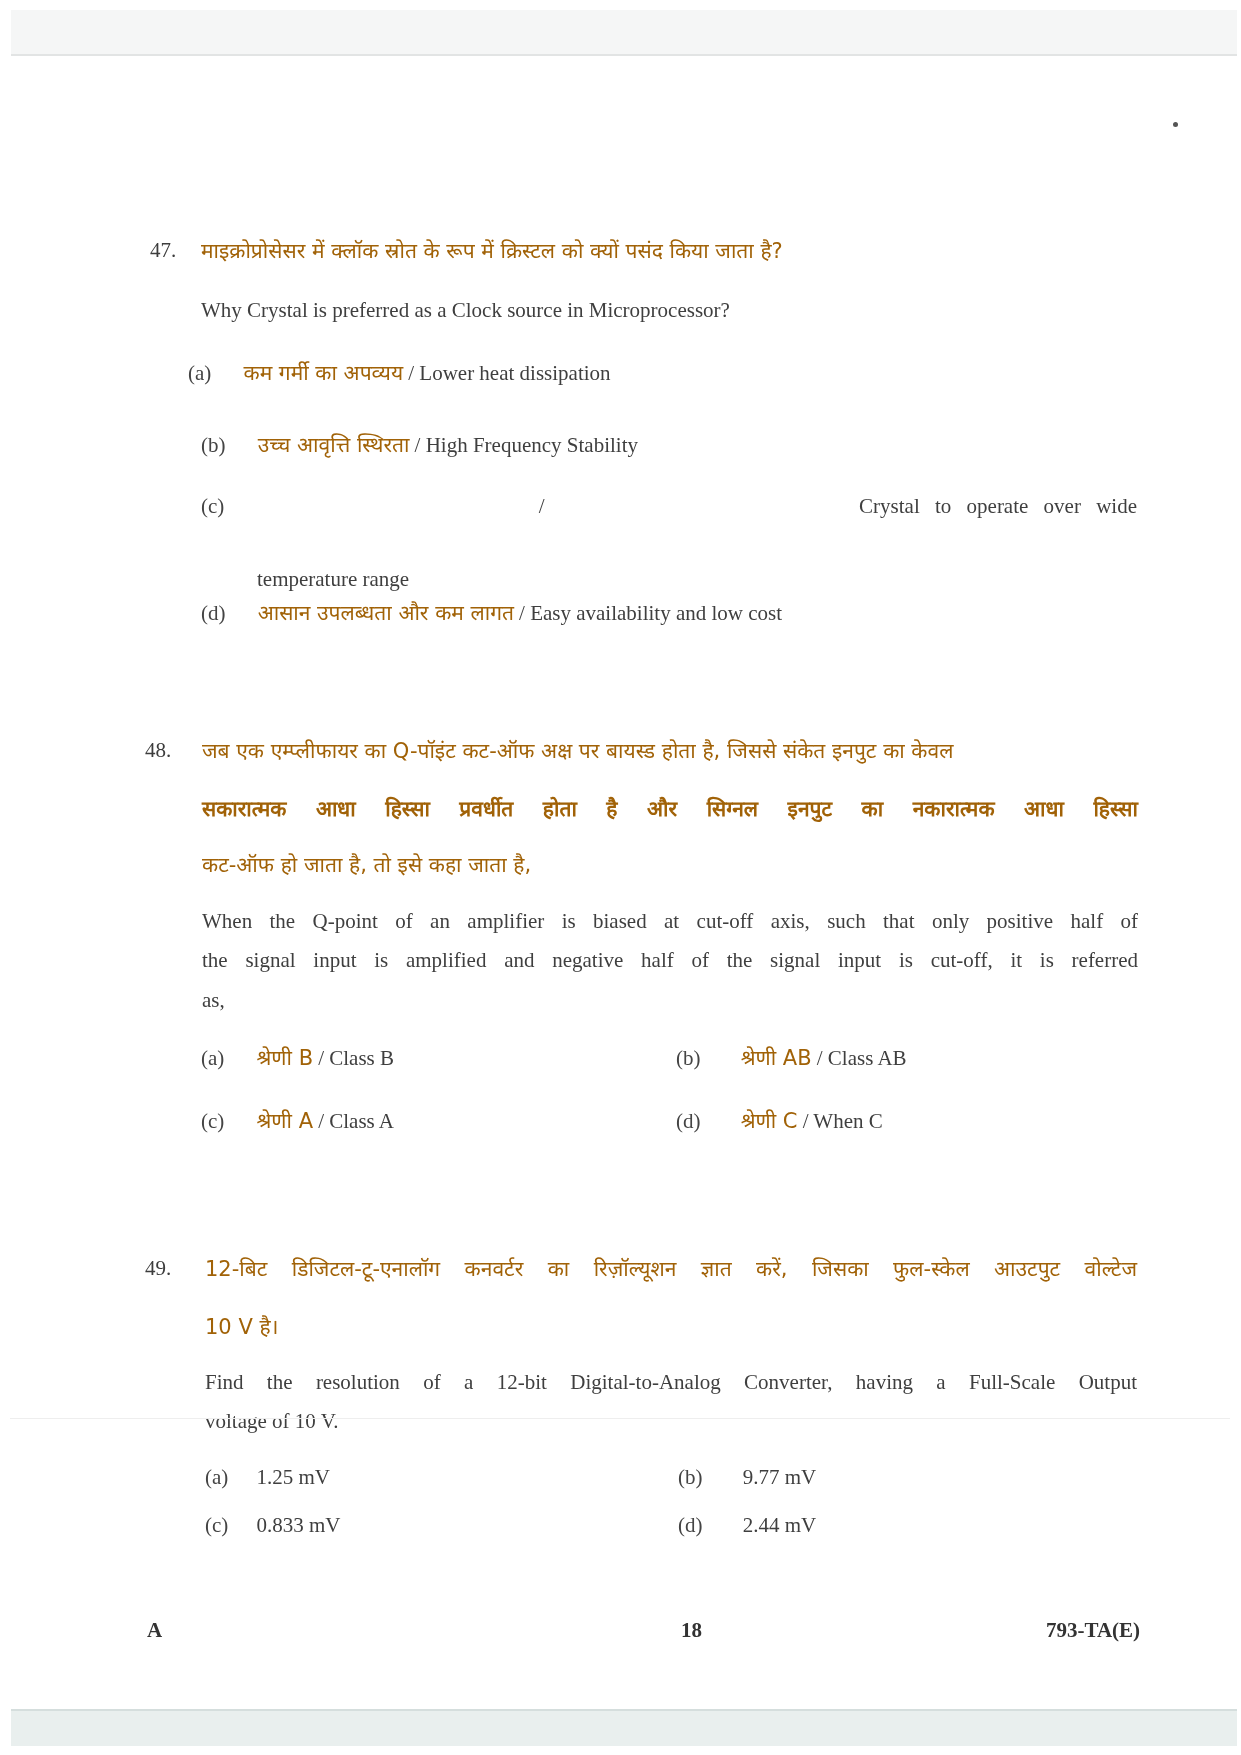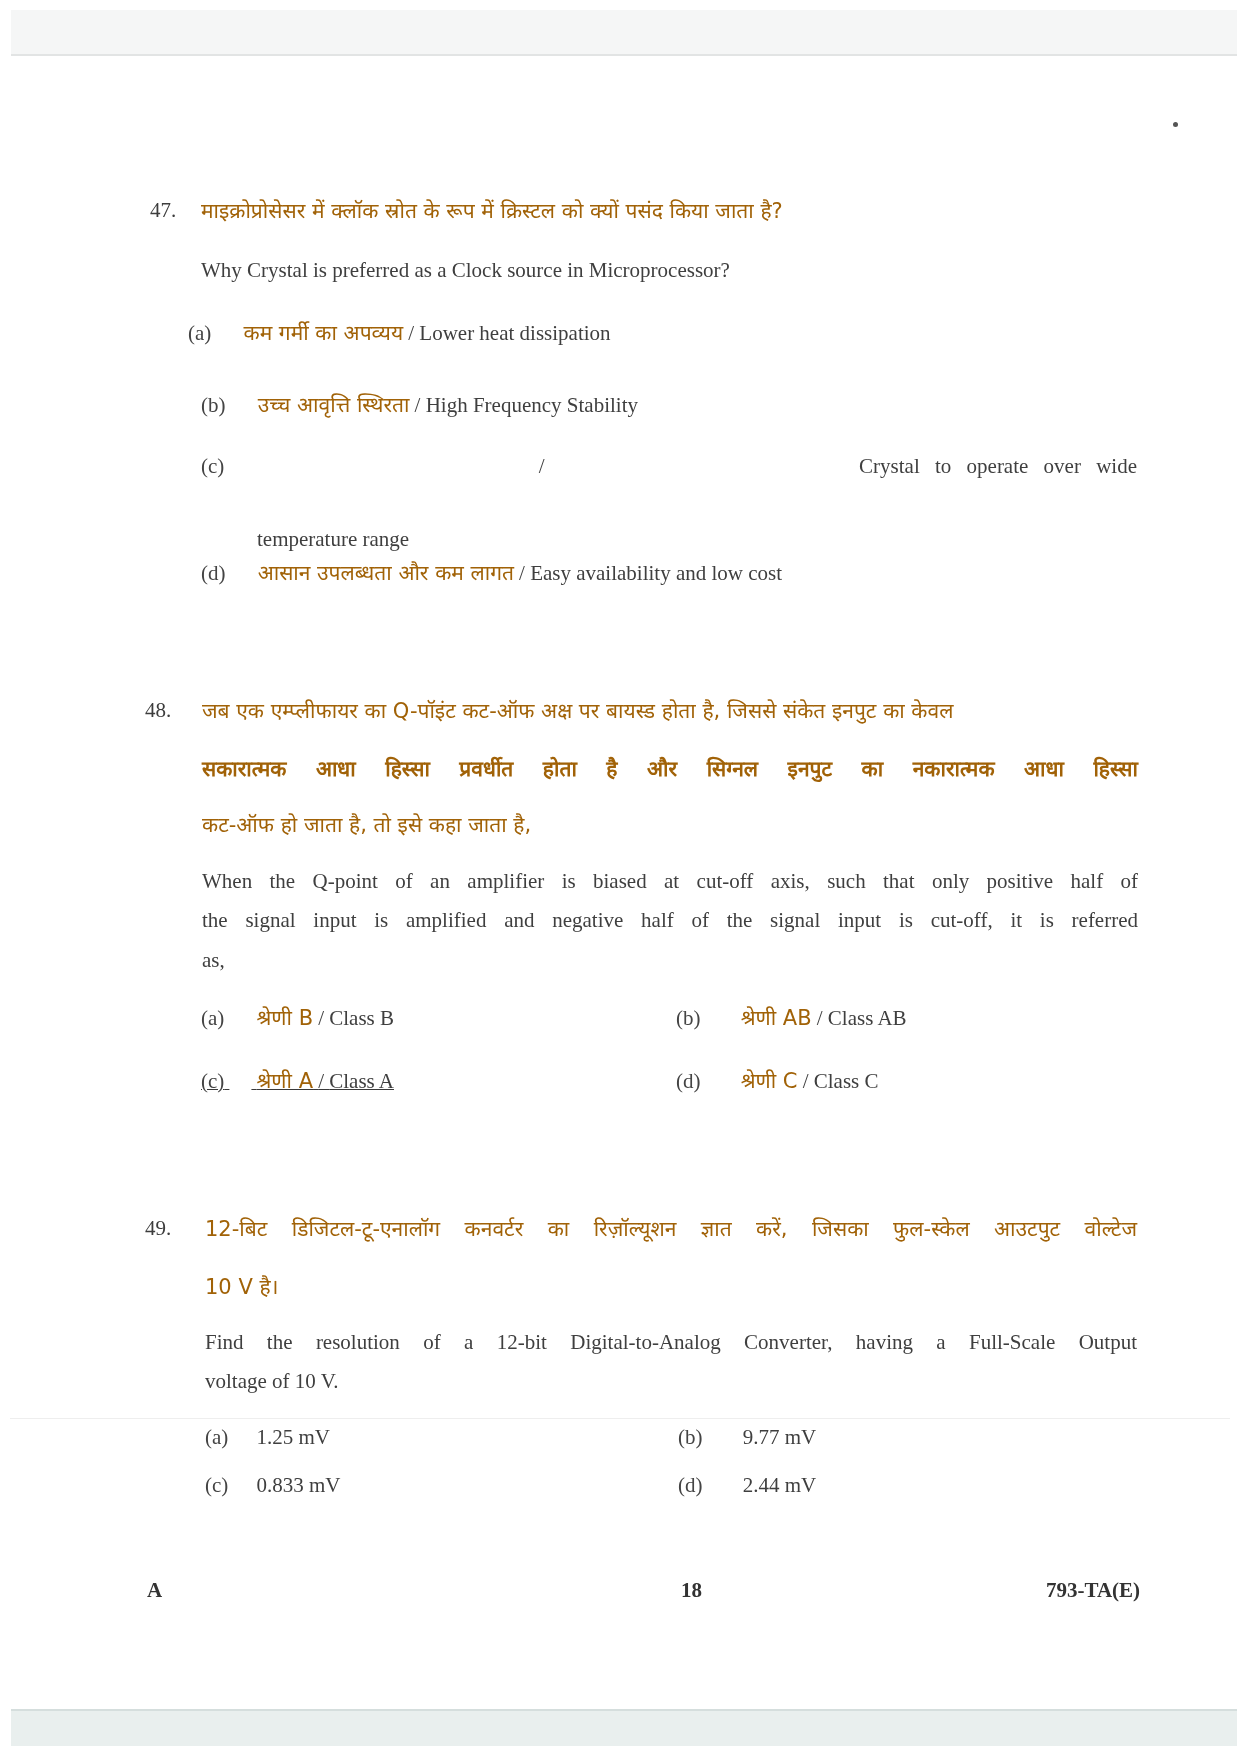--- a/index.html
+++ b/index.html
@@ -46,20 +46,21 @@
       position: absolute;
       left: 10px;
       top: 1418px;
       width: 1220px;
       height: 1px;
       background: #eeeeee;
     }
     .abs {
       position: absolute;
       white-space: nowrap;
+      margin-top: 40px;
     }
     .qnum {
       font-size: 21px;
       font-family: "Liberation Serif", serif;
       color: #3d3d3d;
     }
     .hi {
       font-family: "DejaVu Sans", sans-serif;
       font-size: 21px;
       color: #a16207;
@@ -151,33 +152,33 @@
     <span class="en"> / </span>
     <span class="en">Class B</span>
   </div>
   <div class="abs" style="left:676px; top:1003px;">
     <span class="opt-label">(b)</span>
     <span style="display:inline-block; width:30px;"></span>
     <span class="hi">श्रेणी AB</span>
     <span class="en"> / </span>
     <span class="en">Class AB</span>
   </div>
-  <div class="abs" style="left:201px; top:1066px;text-decoration:underline;">
+  <div class="abs" style="left:201px; top:1066px;">
     <span class="opt-label">(c)</span>
     <span style="display:inline-block; width:22px;"></span>
     <span class="hi">श्रेणी A</span>
     <span class="en"> / </span>
     <span class="en">Class A</span>
   </div>
   <div class="abs" style="left:676px; top:1066px;">
     <span class="opt-label">(d)</span>
     <span style="display:inline-block; width:30px;"></span>
     <span class="hi">श्रेणी C</span>
     <span class="en"> / </span>
-    <span class="en">Class C</span>
+    <span class="en">When C</span>
   </div>
 </div>
 
 <div>
   <div class="abs qnum" style="left:145px; top:1216px;">49.</div>
   <div class="abs hi" style="left:205px; top:1214px; width:932px; text-align:justify; text-align-last:justify; white-space:normal;">12-बिट डिजिटल-टू-एनालॉग कनवर्टर का रिज़ॉल्यूशन ज्ञात करें, जिसका फुल-स्केल आउटपुट वोल्टेज</div>
   <div class="abs hi" style="left:205px; top:1272px;">10 V है।</div>
 
   <div class="abs en" style="left:205px; top:1330px; width:932px; text-align:justify; text-align-last:justify; white-space:normal;">Find the resolution of a 12-bit Digital-to-Analog Converter, having a Full-Scale Output</div>
   <div class="abs en" style="left:205px; top:1369px;">voltage of 10 V.</div>

